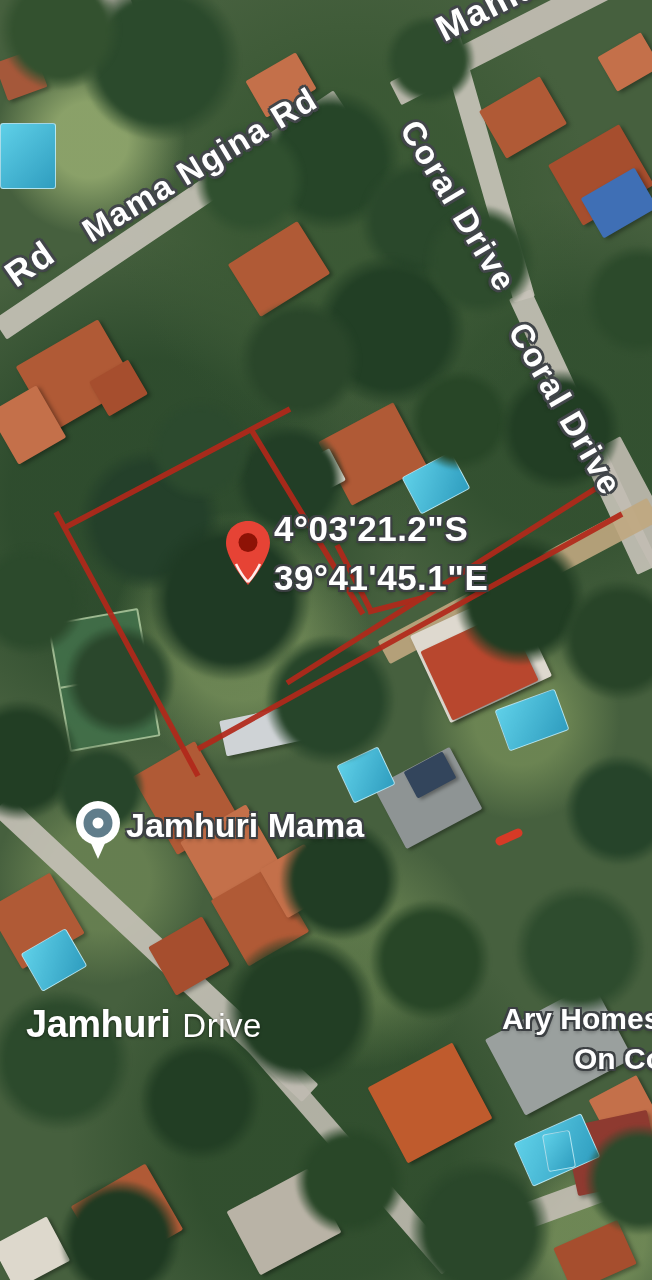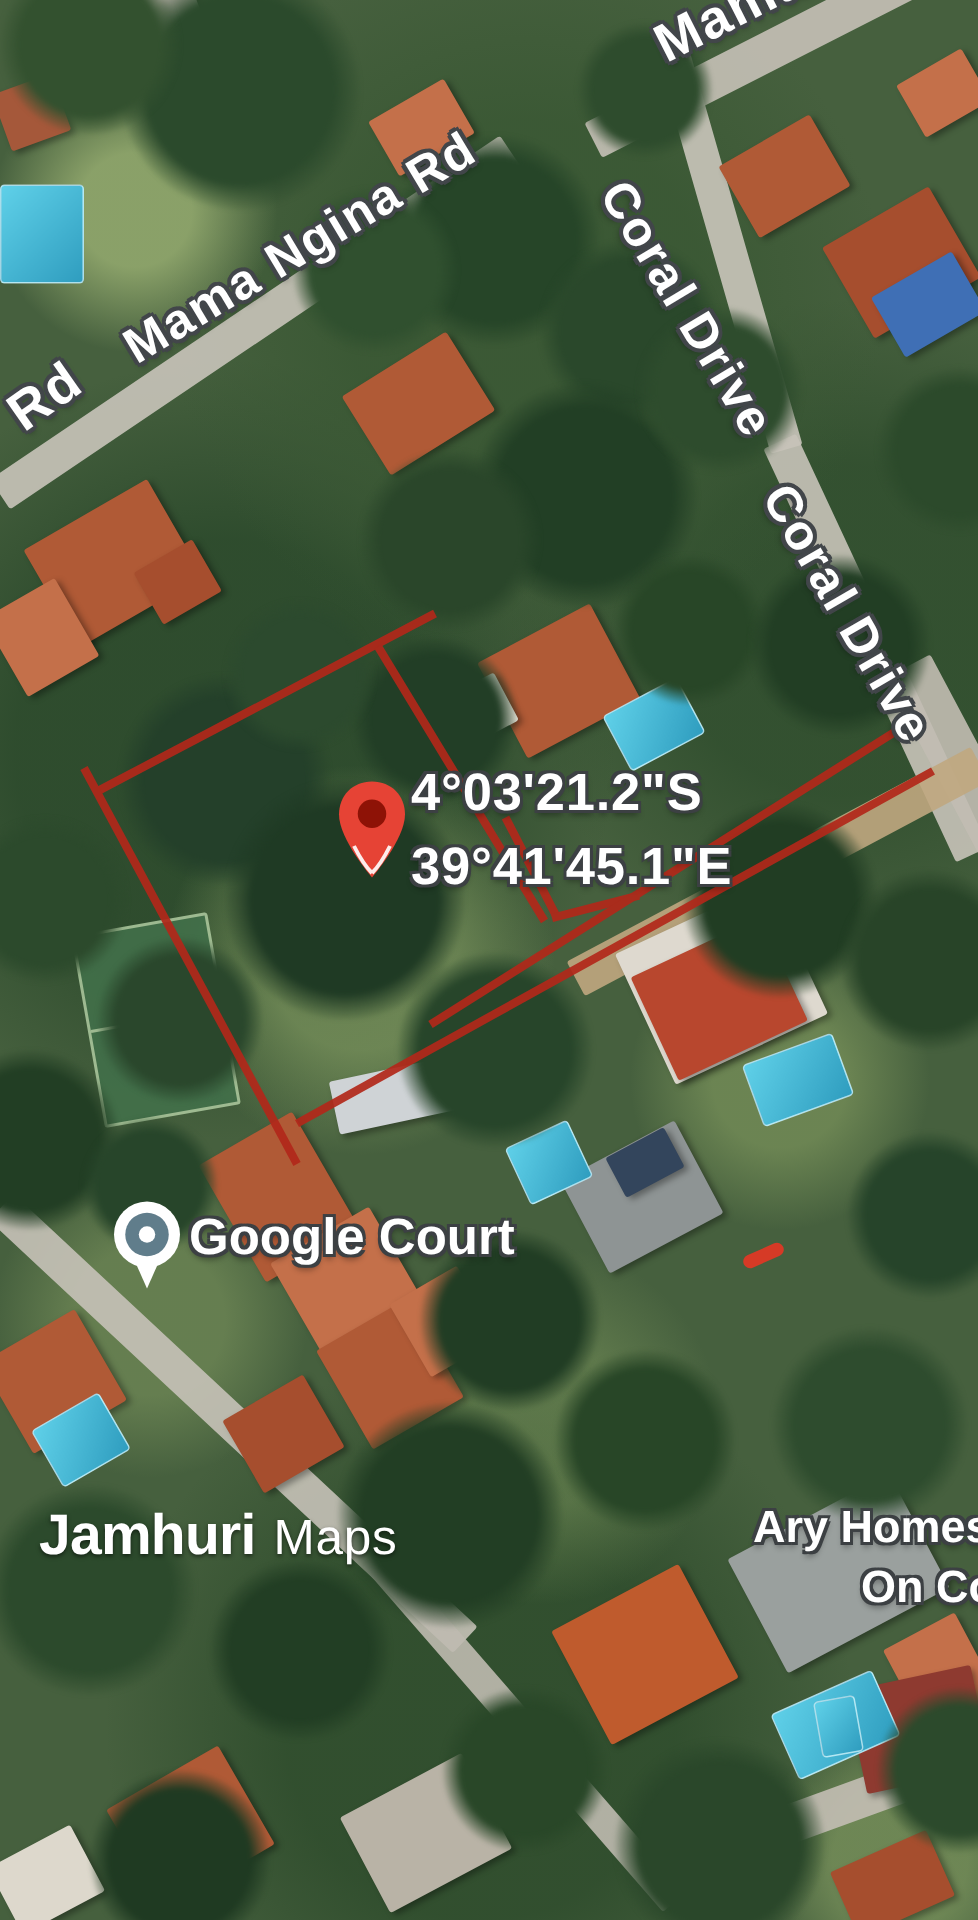--- a/index.html
+++ b/index.html
@@ -186,22 +186,22 @@
   </div>
 
   <div id="jamhuri-pin">
     <svg width="48" height="64" viewBox="0 0 48 64">
       <path d="M16 42 L24 60 L32 42 Z" fill="#ffffff"></path>
       <circle cx="24" cy="24" r="22" fill="#ffffff"></circle>
       <circle cx="24" cy="24" r="14.5" fill="#607D8B"></circle>
       <circle cx="24" cy="24" r="5.5" fill="#ffffff"></circle>
     </svg>
   </div>
-  <div class="placelabel" style="left:126px;top:806px;font-size:34px;">Google Court</div>
+  <div class="placelabel" style="left:126px;top:806px;font-size:34px;">Jamhuri Mama</div>
 
   <div class="placelabel" style="left:502px;top:1002px;font-size:30px;">Ary Homes</div>
   <div class="placelabel" style="left:574px;top:1042px;font-size:30px;">On Co</div>
 
   <div id="watermark">
-    <span class="g">Jamhuri</span><span class="m">Maps</span>
+    <span class="g">Jamhuri</span><span class="m">Drive</span>
   </div>
 
 </div>
 
 </body></html>

